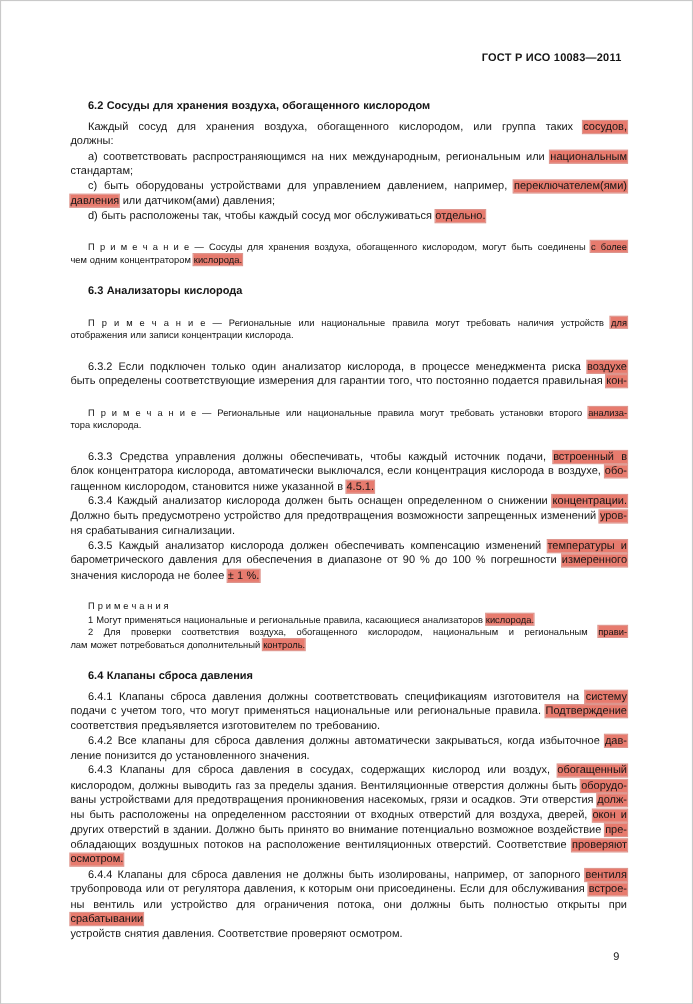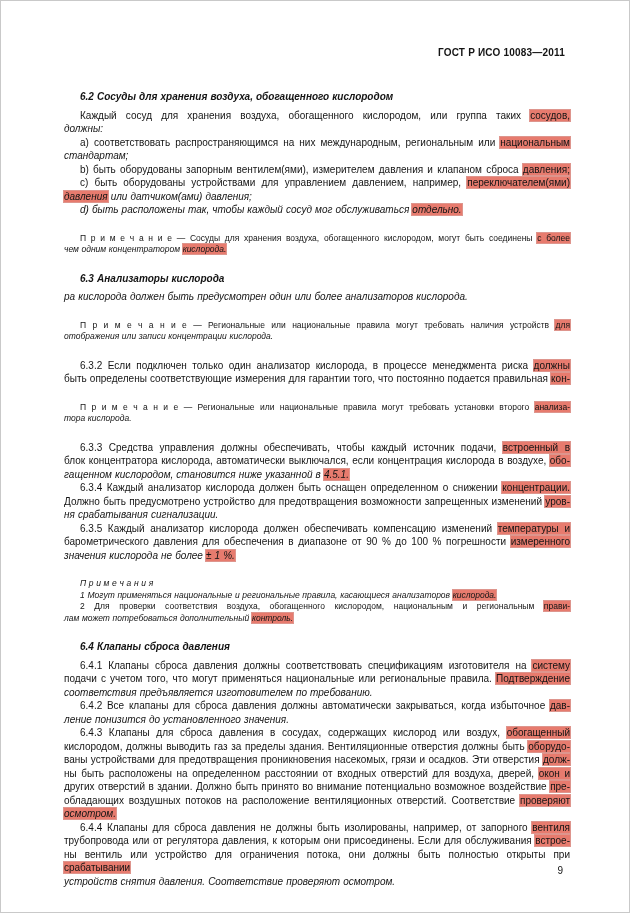--- a/index.html
+++ b/index.html
@@ -32,21 +32,21 @@
     padding-top:1px;
   }
   .line {
     font-size:10px;
     line-height:13.5px;
     text-align:justify;
     text-align-last:justify;
     word-spacing:.3px;
   }
   .line.ind { text-indent:16px; }
-  .line.last { text-align-last:left;font-style:italic; }
+  .line.last { text-align-last:left; }
   .block.heading { margin:8px 0 5px; font-weight:bold; }
   .block.note { margin:16px 0; }
   .block.note .line { font-size:8.5px; line-height:11.5px; }
   .hl {
     background:var(--hl-color, #e77b6e);
     outline:1px solid rgba(195,62,48,.55);
   }
   .page-number {
     position:absolute;
     right:66px; bottom:36px;
@@ -65,45 +65,41 @@
       </div>
       <div class="block para">
         <div class="line ind"><span>Каждый сосуд для хранения воздуха, обогащенного кислородом, или группа таких </span><span class="hl">сосудов,</span></div>
         <div class="line last"><span>должны:</span></div>
       </div>
       <div class="block para">
         <div class="line ind"><span>а) соответствовать распространяющимся на них международным, региональным или </span><span class="hl">национальным</span></div>
         <div class="line last"><span>стандартам;</span></div>
       </div>
       <div class="block para">
-        <div class="line ind"><span>b) быть оборудованы запорным вентилем(ями), измерителем давления и клапаном сброса </span><span class="hl">давления;</span></div>
-      </div>
-      <div class="block para">
         <div class="line ind"><span>с) быть оборудованы устройствами для управлением давлением, например, </span><span class="hl">переключателем(ями)</span></div>
         <div class="line last"><span class="hl">давления</span><span> или датчиком(ами) давления;</span></div>
       </div>
       <div class="block para">
         <div class="line ind last"><span>d) быть расположены так, чтобы каждый сосуд мог обслуживаться </span><span class="hl">отдельно.</span></div>
       </div>
       <div class="block note">
         <div class="line ind"><span>П р и м е ч а н и е — Сосуды для хранения воздуха, обогащенного кислородом, могут быть соединены </span><span class="hl">с более</span></div>
         <div class="line last"><span>чем одним концентратором </span><span class="hl">кислорода.</span></div>
       </div>
       <div class="block heading">
         <div class="line ind last"><span>6.3 Анализаторы кислорода</span></div>
       </div>
       <div class="block para">
-        <div class="line last"><span>ра кислорода должен быть предусмотрен один или более анализаторов кислорода.</span></div>
       </div>
       <div class="block note">
         <div class="line ind"><span>П р и м е ч а н и е — Региональные или национальные правила могут требовать наличия устройств </span><span class="hl">для</span></div>
         <div class="line last"><span>отображения или записи концентрации кислорода.</span></div>
       </div>
       <div class="block para">
-        <div class="line ind"><span>6.3.2 Если подключен только один анализатор кислорода, в процессе менеджмента риска </span><span class="hl">должны</span></div>
+        <div class="line ind"><span>6.3.2 Если подключен только один анализатор кислорода, в процессе менеджмента риска </span><span class="hl">воздухе</span></div>
         <div class="line"><span>быть определены соответствующие измерения для гарантии того, что постоянно подается правильная </span><span class="hl">кон-</span></div>
       </div>
       <div class="block note">
         <div class="line ind"><span>П р и м е ч а н и е — Региональные или национальные правила могут требовать установки второго </span><span class="hl">анализа-</span></div>
         <div class="line last"><span>тора кислорода.</span></div>
       </div>
       <div class="block para">
         <div class="line ind"><span>6.3.3 Средства управления должны обеспечивать, чтобы каждый источник подачи, </span><span class="hl">встроенный в</span></div>
         <div class="line"><span>блок концентратора кислорода, автоматически выключался, если концентрация кислорода в воздухе, </span><span class="hl">обо-</span></div>
         <div class="line last"><span>гащенном кислородом, становится ниже указанной в </span><span class="hl">4.5.1.</span></div>

